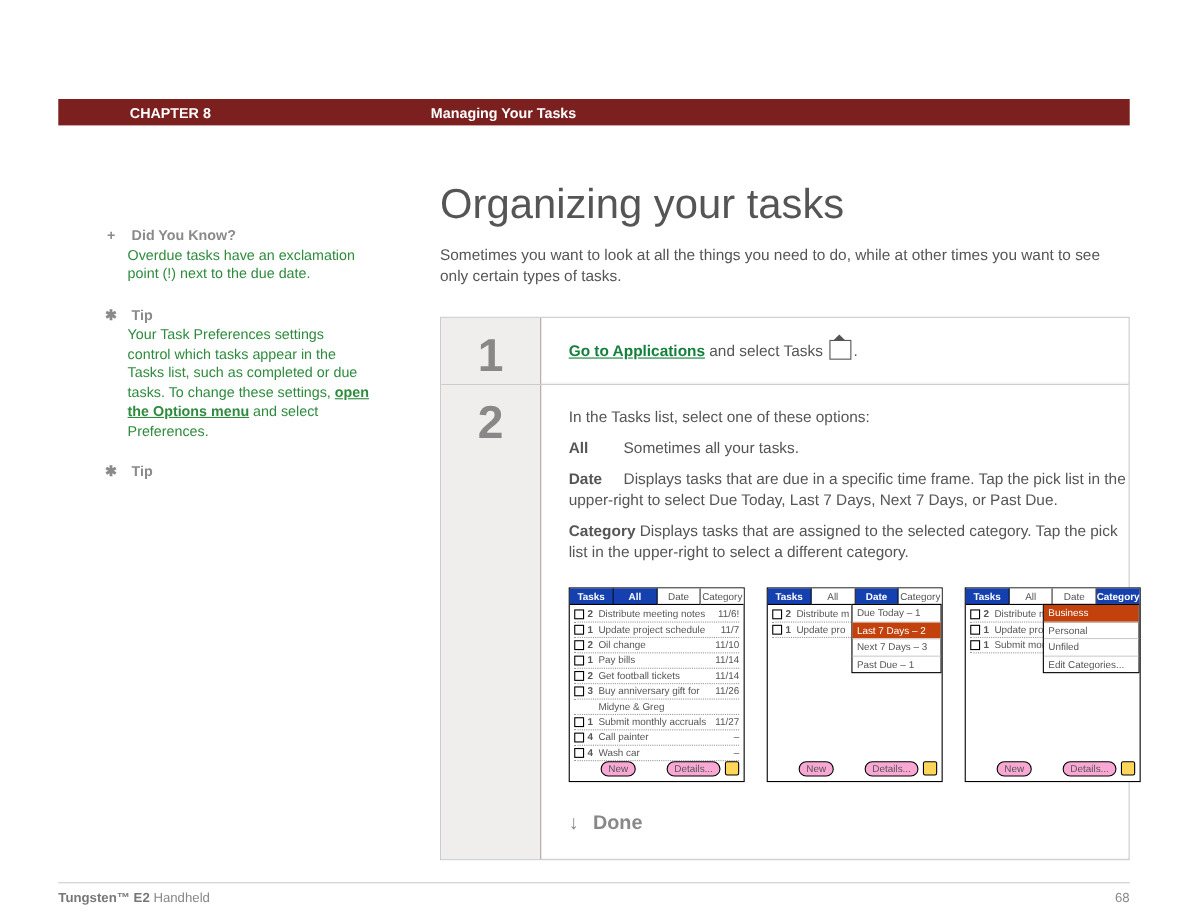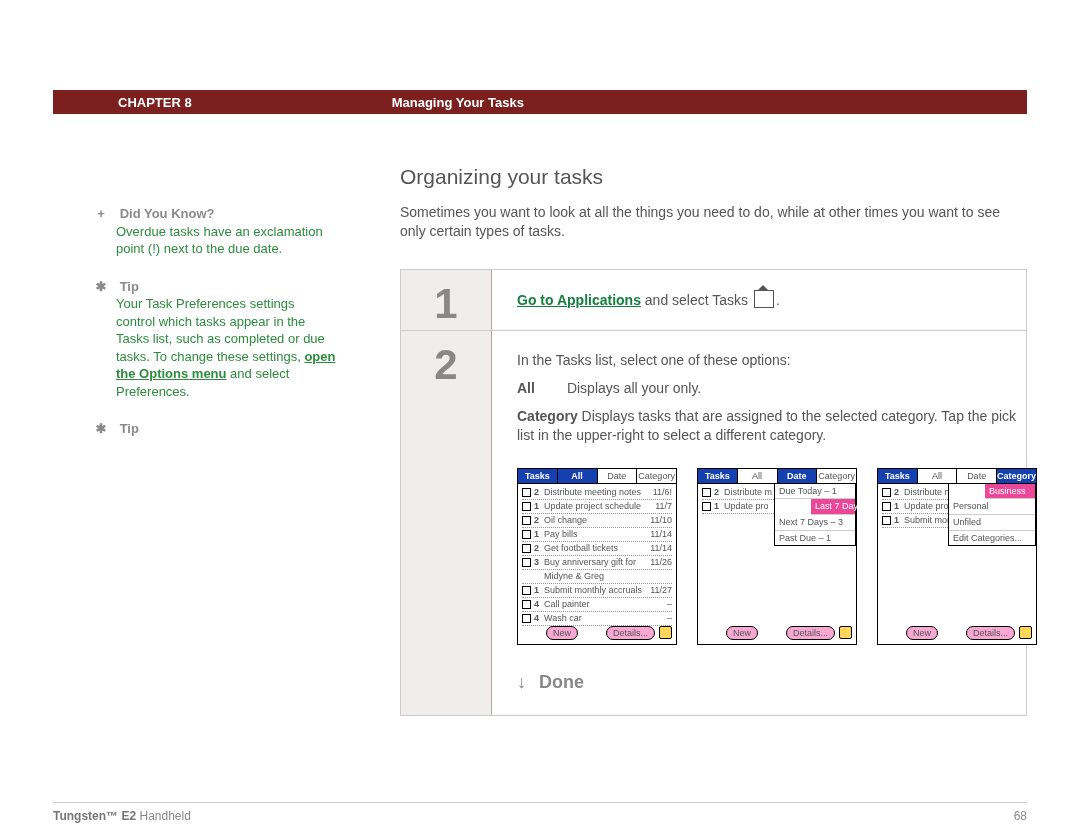--- a/index.html
+++ b/index.html
@@ -49,21 +49,21 @@
     margin-left:-22px;margin-right:8px;
     color:var(--grey);
     font-weight:bold;
   }
   .side-link{font-weight:bold;text-decoration:underline;}
   .main{
     position:absolute;
     left:400px;right:53px;top:165px;
   }
   h1{
-    font-size:21px;
+    font-size:38px;
     font-weight:normal;
     color:#555555;
     margin:0 0 14px 0;
   }
   .intro{font-size:14px;color:#555555;line-height:1.35;margin-bottom:28px;}
   .steps{
     border:1px solid #cccccc;
     background:#ffffff;
   }
   .step{
@@ -144,21 +144,21 @@
   }
   .palm-drop{
     position:absolute;
     top:14px;right:0;
     border:1px solid #000;
     background:#fff;
     font-size:9px;
   }
   .palm-drop div{padding:1px 4px;border-bottom:1px solid #ccc;white-space:nowrap;}
   .palm-drop div:last-child{border-bottom:none;}
-  .palm-drop .sel{background:#ec4899;color:#fff;margin-left:36px;}
+  .palm-drop .sel{background:#c2410c;color:#fff;}
   .done-row{margin-top:25px;color:#888;font-weight:bold;font-size:18px;}
   .done-row .down-icon{font-weight:bold;margin-right:8px;}
   .footer{
     position:absolute;
     left:53px;right:53px;top:802px;
     border-top:1px solid #cccccc;
     font-size:12px;
     color:#888888;
     padding-top:6px;
     display:flex;justify-content:space-between;
@@ -225,21 +225,25 @@
       </div>
     </div>
 
     <div class="step">
       <div class="step-num">2</div>
       <div class="step-body">
         <div>In the Tasks list, select one of these options:</div>
 
         <div class="def">
           <span class="term">All</span>
-          <span>Displays all your only.</span>
+          <span>Sometimes all your tasks.</span>
+        </div>
+        <div class="def">
+          <span class="term">Date</span>
+          <span>Displays tasks that are due in a specific time frame. Tap the pick list in the upper-right to select Due Today, Last 7 Days, Next 7 Days, or Past Due.</span>
         </div>
         <div class="def">
           <span class="term">Category</span>
           <span>Displays tasks that are assigned to the selected category. Tap the pick list in the upper-right to select a different category.</span>
         </div>
 
         <div class="screenshots">
 
           <div class="palm">
             <div class="palm-tabs">

